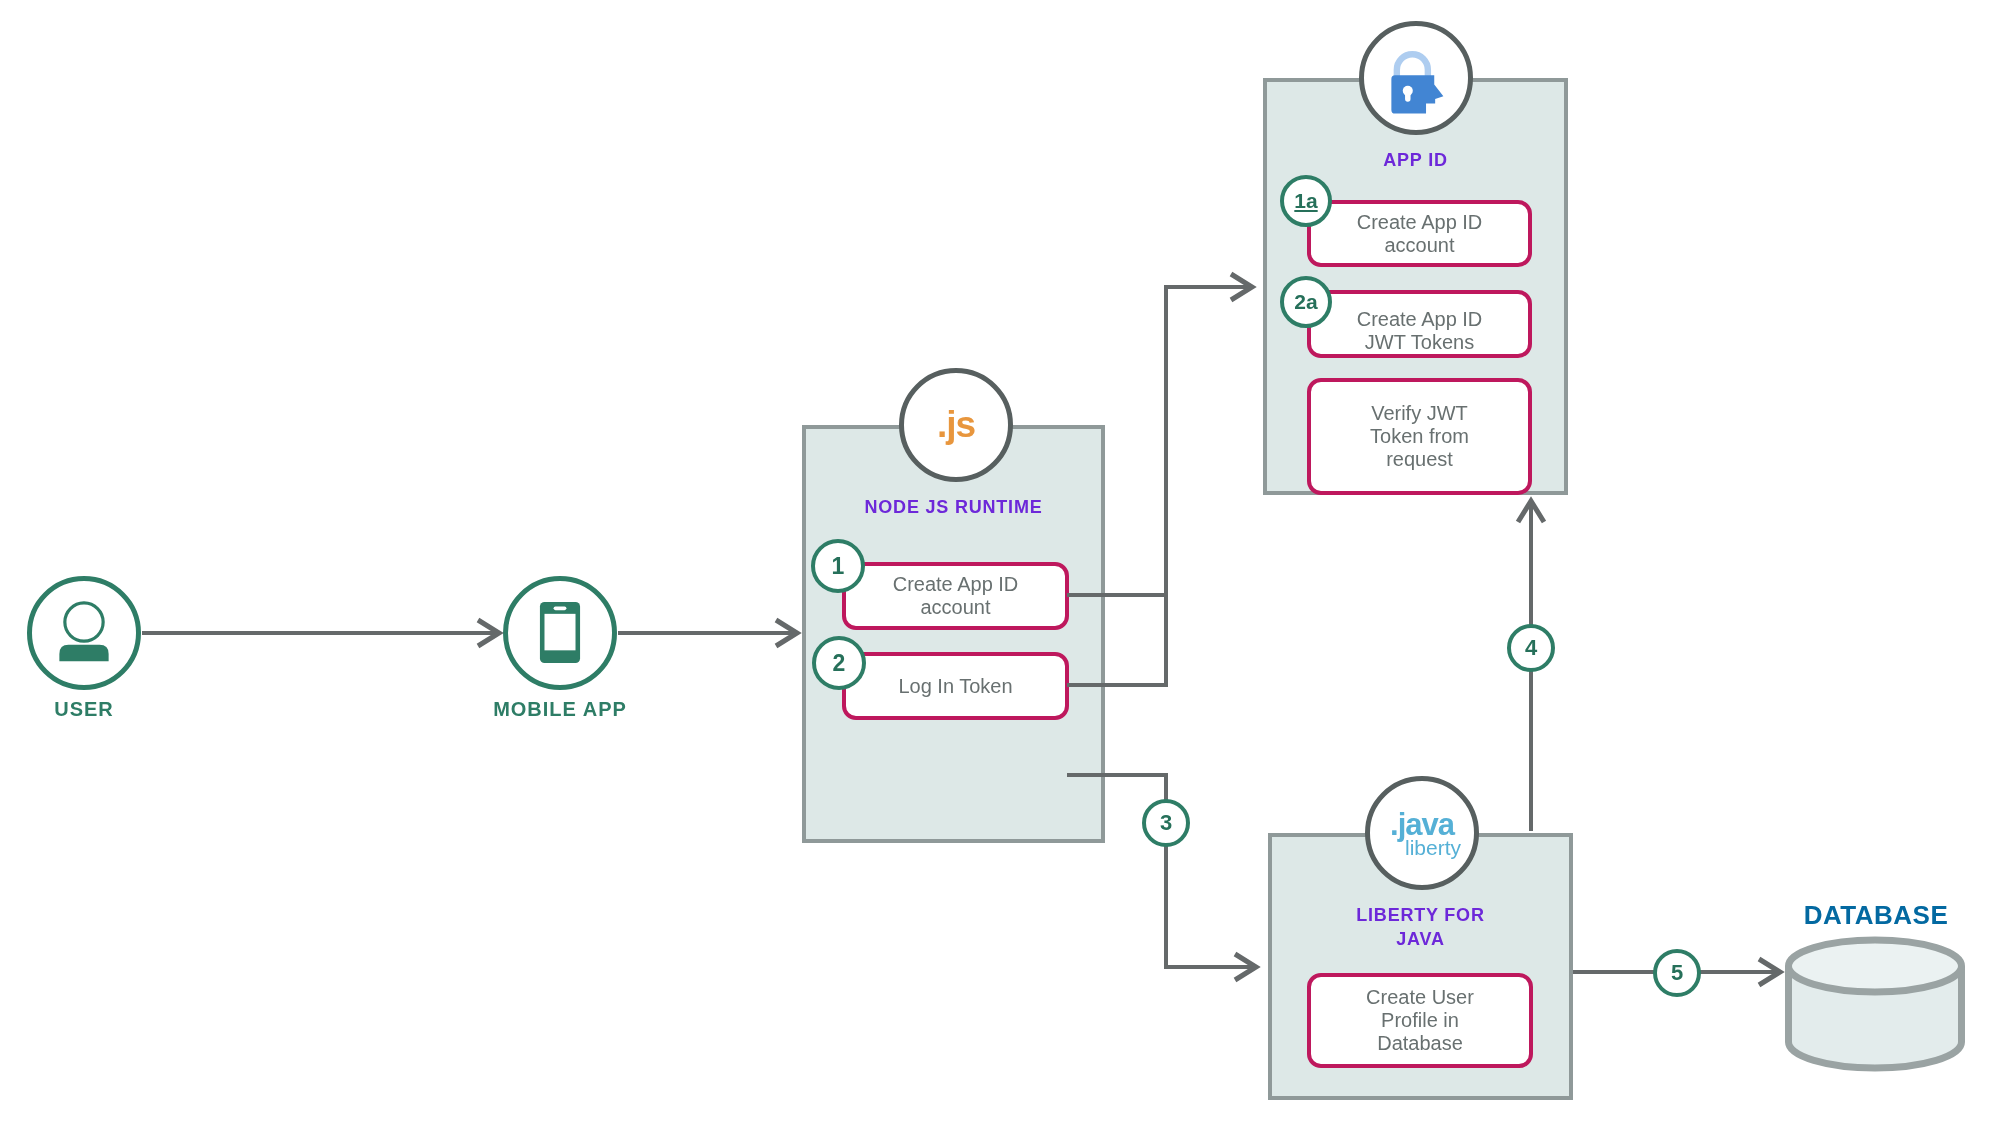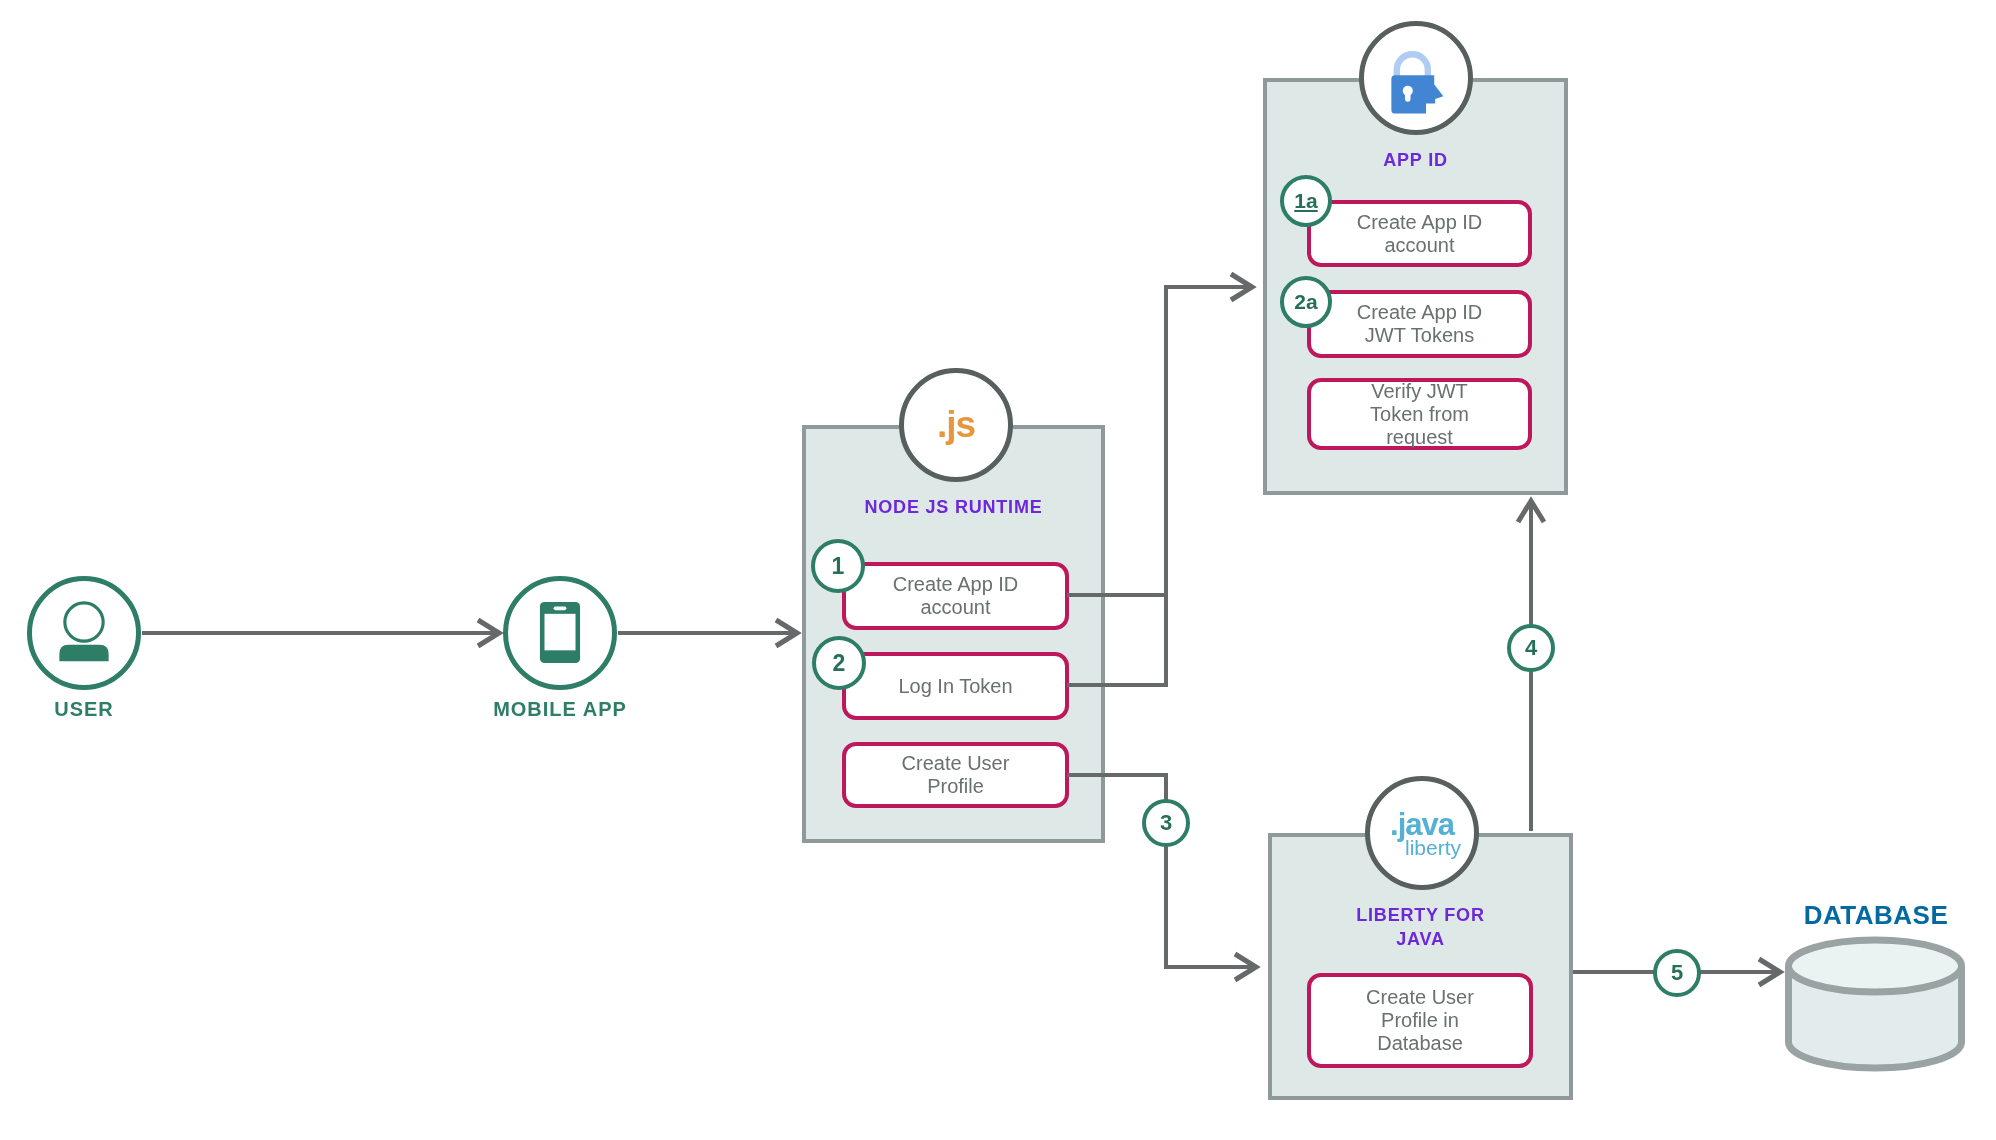--- a/index.html
+++ b/index.html
@@ -99,47 +99,44 @@
     <div class="step" style="left:36px;top:133px;width:227px;height:68px;">
       <span class="txt">Create App ID account</span>
     </div>
     <div class="badge lg" style="left:5px;top:110px;">1</div>
 
     <div class="step" style="left:36px;top:223px;width:227px;height:68px;">
       <span class="txt">Log In Token</span>
     </div>
     <div class="badge lg" style="left:6px;top:207px;">2</div>
 
-    <div class="step" style="left:36px;top:313px;width:227px;height:66px;">
-      <span class="txt">Create User Profile</span>
-    </div>
   </div>
 
   <div class="panel" style="left:1263px;top:78px;width:305px;height:417px;">
     <div class="circle gray" style="left:92px;top:-61px;">
       <svg width="114" height="114" viewBox="0 0 114 114">
         <path d="M36,57 V48 A17,17 0 0 1 70,48 V57" fill="none" stroke="#aecdf0" stroke-width="7"></path>
         <path d="M34,54 Q30,54 30,58 V92 Q30,96 34,96 H68 V85 H78 V80 L87,77 L77,64 V54 Z" fill="#4285d3"></path>
         <circle cx="48" cy="71" r="5.5" fill="#ffffff"></circle>
         <rect x="45" y="73" width="6" height="10" rx="3" fill="#ffffff"></rect>
       </svg>
     </div>
     <div class="panel-title" style="top:66px;">APP ID</div>
 
     <div class="step" style="left:40px;top:118px;width:225px;height:67px;">
       <span class="txt">Create App ID account</span>
     </div>
     <div class="badge md" style="left:13px;top:93px;text-decoration:underline;">1a</div>
 
-    <div class="step" style="left:40px;top:208px;width:225px;height:68px;">
+    <div class="step" style="left:40px;top:208px;width:225px;height:68px;align-items:flex-end;">
       <span class="txt">Create App ID JWT Tokens</span>
     </div>
     <div class="badge md" style="left:13px;top:194px;">2a</div>
 
-    <div class="step tall" style="left:40px;top:296px;width:225px;height:72px;justify-content:center;">
+    <div class="step tall" style="left:40px;top:296px;width:225px;height:117px;justify-content:center;">
       <span class="txt">Verify JWT Token from request</span>
     </div>
   </div>
 
   <div class="panel" style="left:1268px;top:833px;width:305px;height:267px;">
     <div class="circle gray" style="left:93px;top:-61px;">
       <div class="liberty-logo">
         <span class="l1">.java</span>
         <span class="l2">liberty</span>
       </div>

